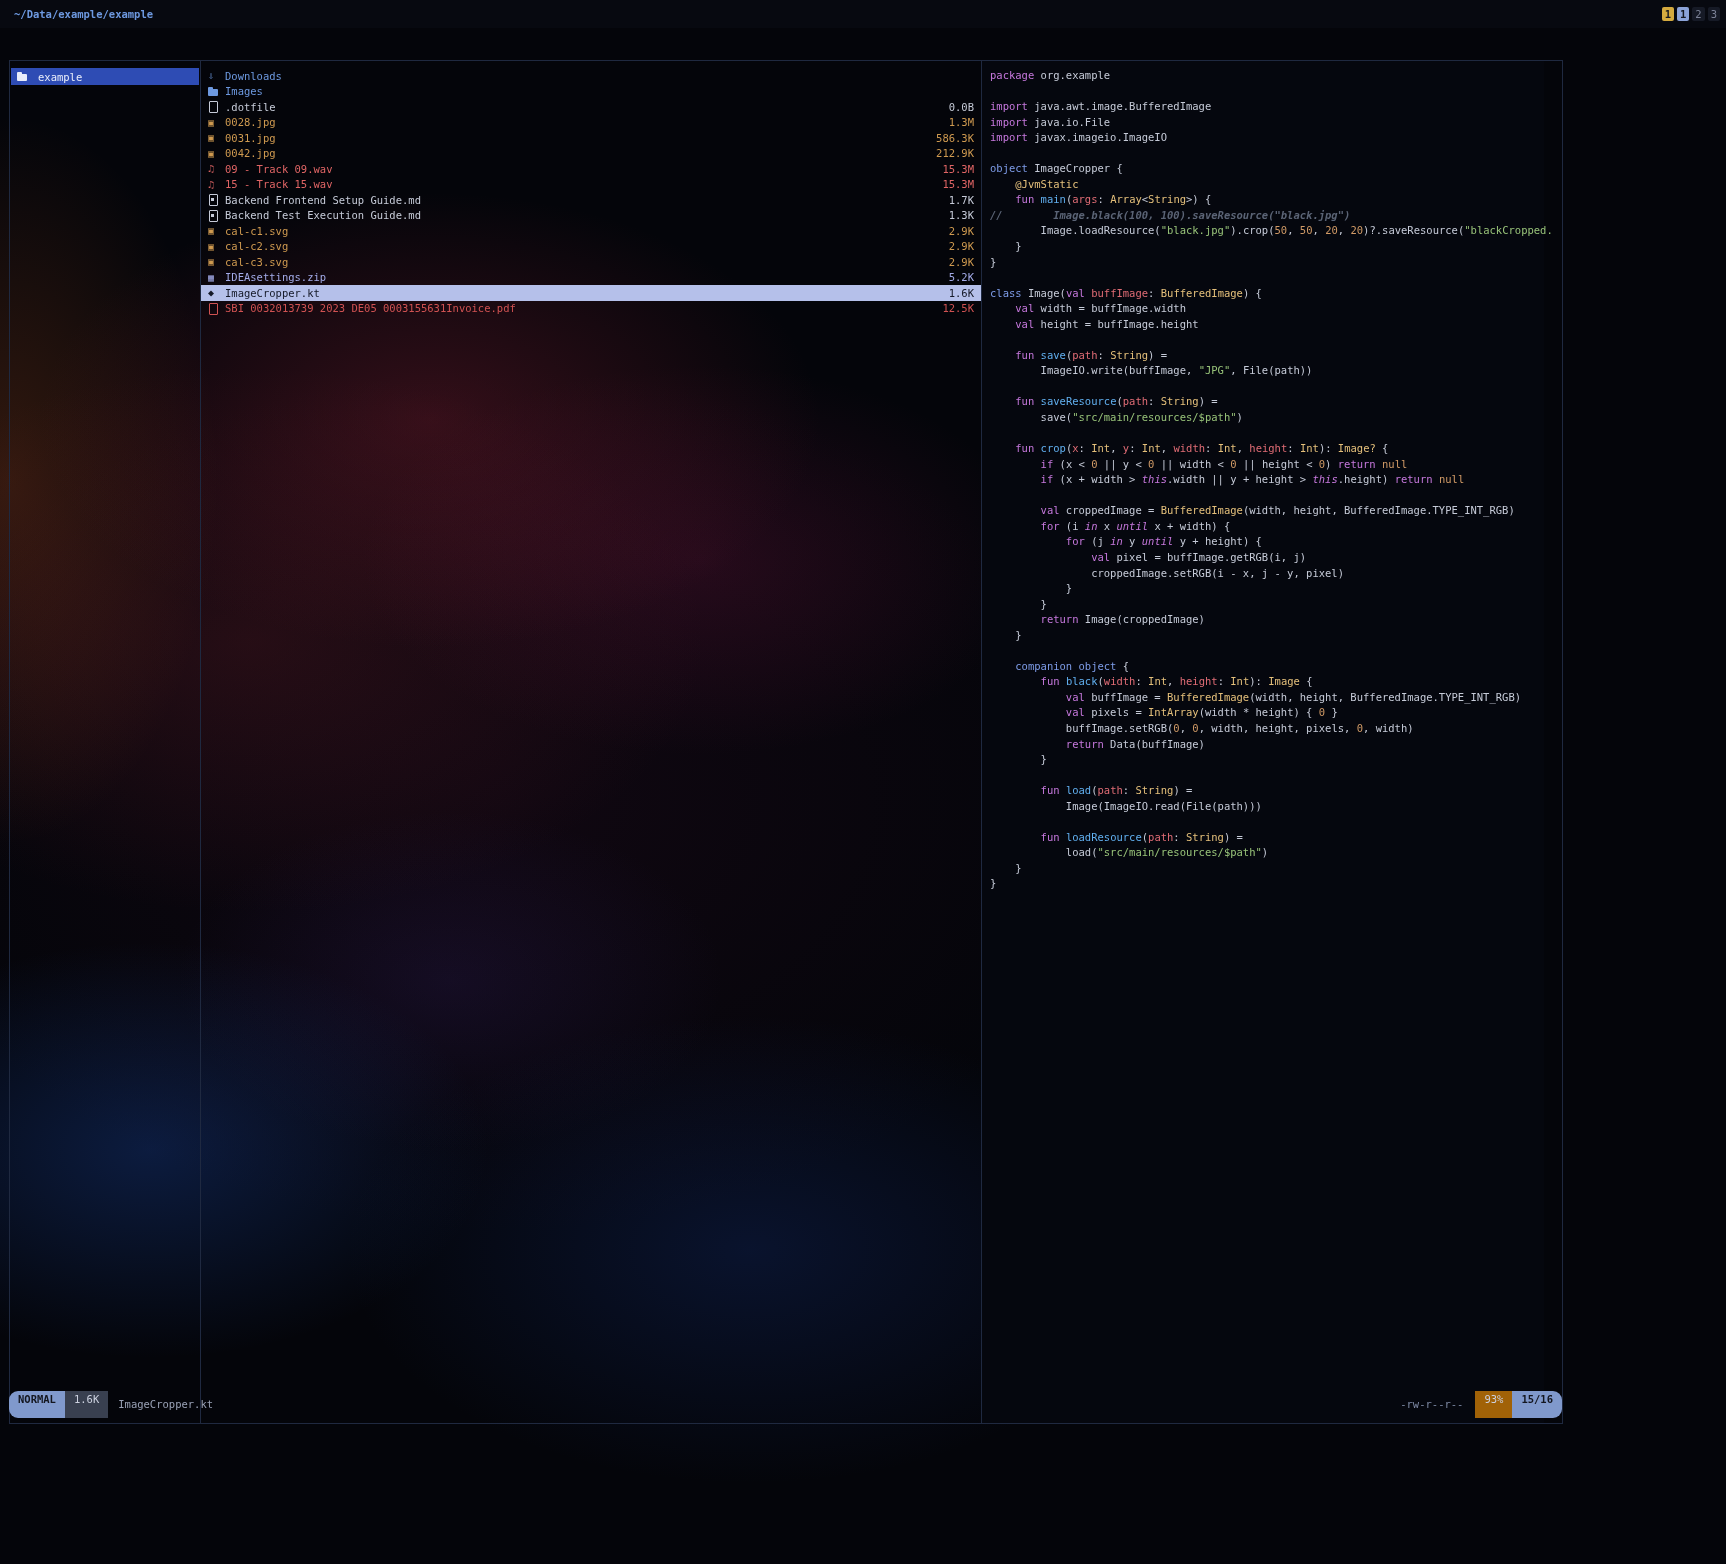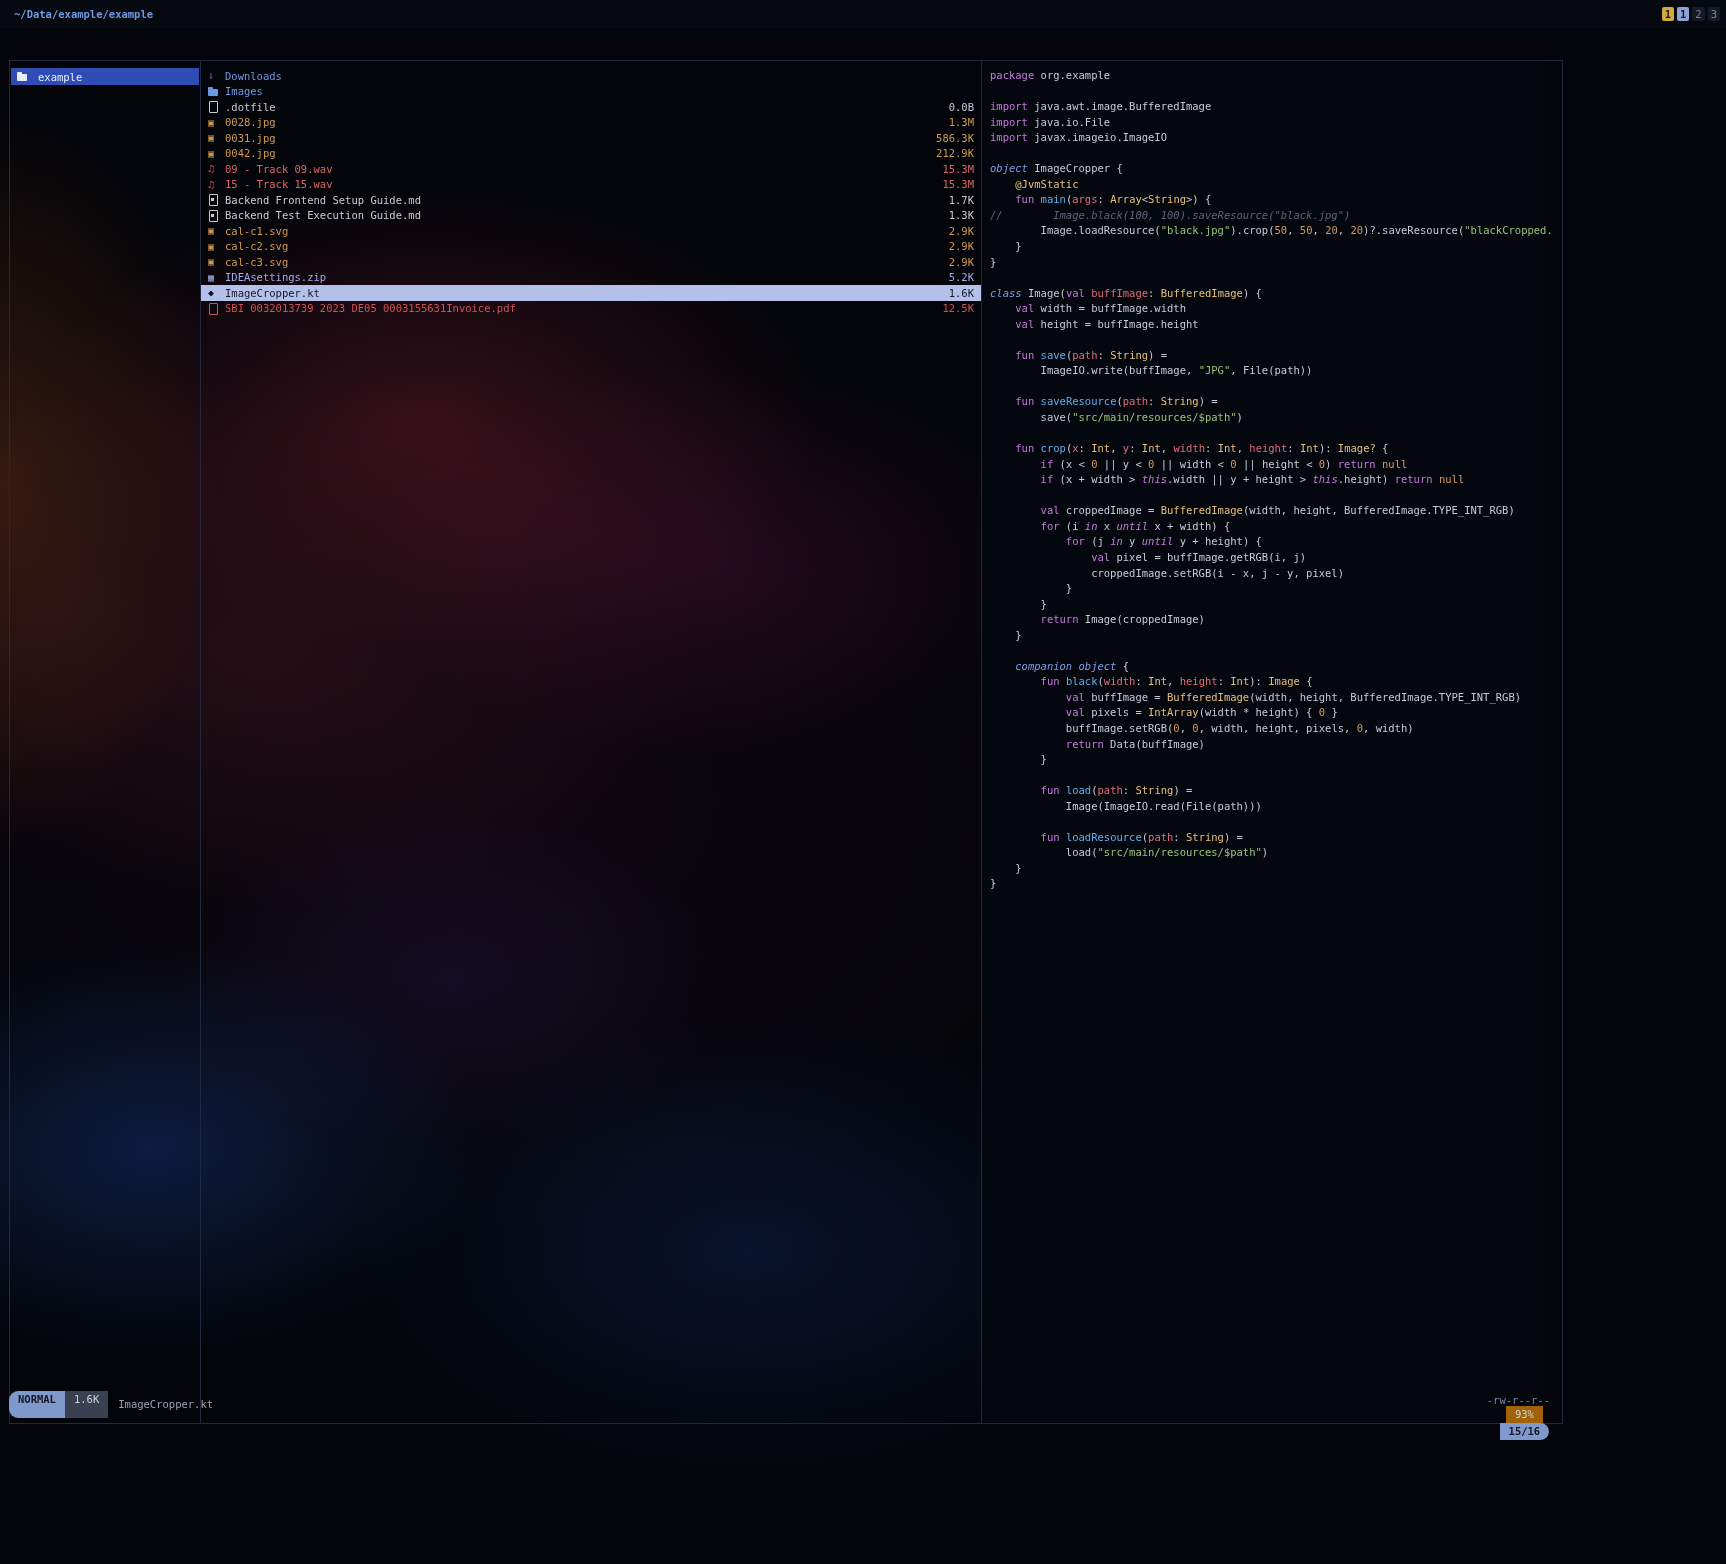--- a/index.html
+++ b/index.html
@@ -68,33 +68,33 @@
   .ic-file::before, .ic-markdown::before, .ic-pdf::before { content:"";
     position:absolute; left:1px; top:2px; width:7px; height:10px;
     border:1px solid currentColor; border-radius:1px; }
   .ic-markdown::after { content:""; position:absolute; left:3px; top:6px;
     width:3px; height:3px; background:currentColor; }
 
   
   .cl { white-space:pre; height:15.55px; line-height:15.55px; }
   .t-tx  { color:#c6cbd8; }
   .t-kw  { color:#c678dd; }
-  .t-kwi { color:#7e9ce8; font-style:italic; }
+  .t-kwi { color:#7e9ce8; }
   .t-fn  { color:#61afef; }
   .t-ty  { color:#e5c07b; }
   .t-pr  { color:#e06c75; }
   .t-st  { color:#98c379; }
   .t-nm  { color:#d19a66; }
-  .t-cm  { color:#5b6476; font-style:italic; }
+  .t-cm  { color:#5b6476; font-style:italic;font-weight:bold; }
   .t-th  { color:#c678dd; font-style:italic; }
 
   
   .status { position:absolute; left:0; top:1394px; width:100%; height:20px; }
   .s-left { position:absolute; left:9px; top:0; display:flex; align-items:center; height:20px; }
-  .s-right{ position:absolute; right:164px; top:0; display:flex; align-items:center; height:20px;flex-direction:column; }
+  .s-right{ position:absolute; right:164px; top:0; display:flex; align-items:center; height:20px; }
   .chip { height:27px; line-height:17px; padding:0 9px; }
   .chip.mode { background:#8099cc; color:#13161f; font-weight:bold; border-radius:9px 0 0 9px; }
   .chip.size { background:#394050; color:#ccd1df; }
   .fname { margin-left:10px; color:#9aa2b6; }
   .perm  { color:#7f8aa6; margin-right:12px; }
   .chip.pct { background:#a16207; color:#ccd1df; }
   .chip.pos { background:#8099cc; color:#13161f; font-weight:bold; border-radius:0 9px 9px 0; }
 </style>
 </head>
 <body>

